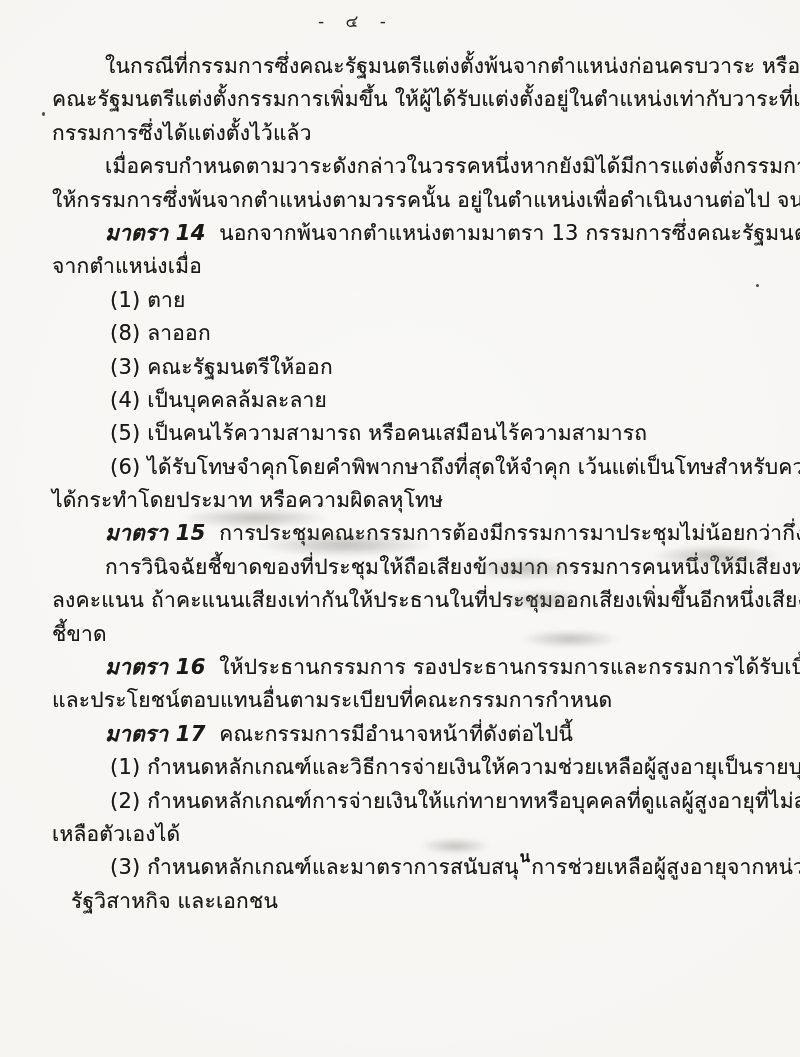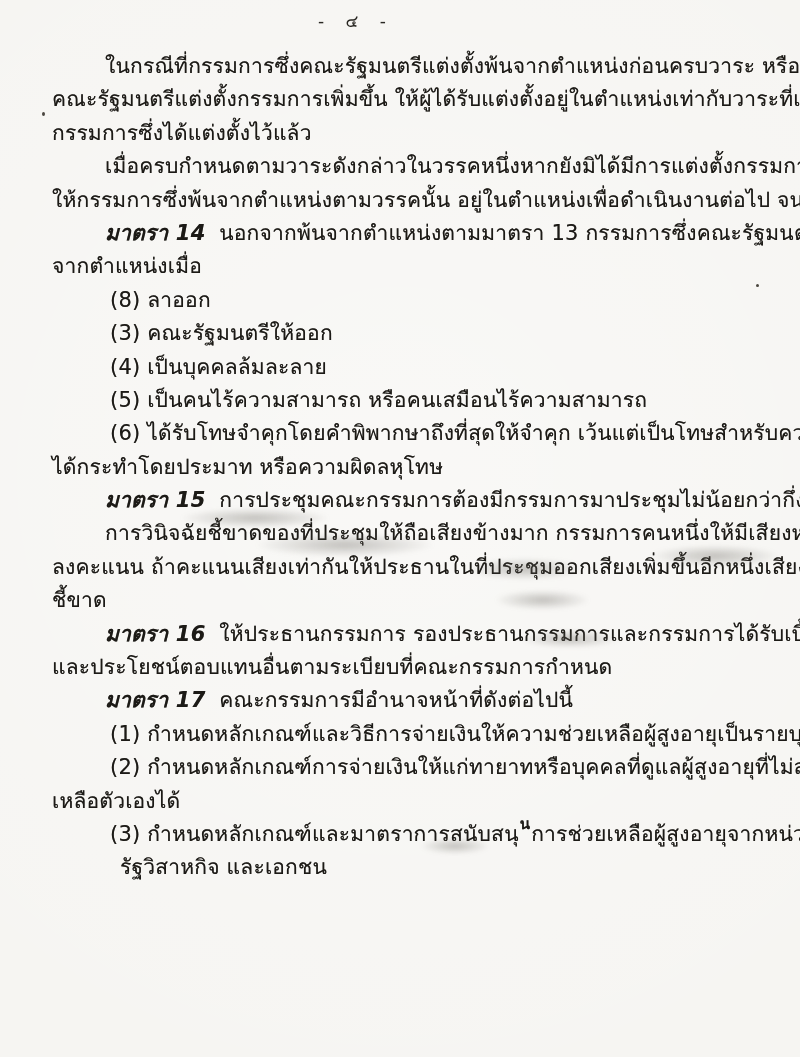--- a/index.html
+++ b/index.html
@@ -41,21 +41,21 @@
     height:33.4px;
     line-height:33.4px;
     font-size:21px;
     white-space:pre;
     letter-spacing:.2px;
     text-shadow:0 0 .5px rgba(20,18,14,.55);
   }
   .line.flush{padding-left:52px;}
   .line.first{padding-left:105px;}
   .line.item{padding-left:110px;}
-  .line.deep{padding-left:120px;}
+  .line.deep{padding-left:71px;}
   .part-bold{font-weight:bold;font-style:italic;}
   .part-sup{
     display:inline-block;
     font-size:15px;
     font-weight:bold;
     transform:translateY(-12px);
     margin:0 1px;
   }
   
   .smudge{
@@ -81,20 +81,23 @@
         <div class="line flush"><span class="part-normal">คณะรัฐมนตรีแต่งตั้งกรรมการเพิ่มขึ้น ให้ผู้ได้รับแต่งตั้งอยู่ในตำแหน่งเท่ากับวาระที่เหลืออยู่ของ</span></div>
         <div class="line flush"><span class="part-normal">กรรมการซึ่งได้แต่งตั้งไว้แล้ว</span></div>
       </div>
       <div class="block">
         <div class="line first"><span class="part-normal">เมื่อครบกำหนดตามวาระดังกล่าวในวรรคหนึ่งหากยังมิได้มีการแต่งตั้งกรรมการขึ้นใหม่</span></div>
         <div class="line flush"><span class="part-normal">ให้กรรมการซึ่งพ้นจากตำแหน่งตามวรรคนั้น อยู่ในตำแหน่งเพื่อดำเนินงานต่อไป จนกว่า</span></div>
       </div>
       <div class="block">
         <div class="line first"><span class="part-bold">มาตรา 14</span><span class="part-normal">  นอกจากพ้นจากตำแหน่งตามมาตรา 13 กรรมการซึ่งคณะรัฐมนตรีแต่งตั้งพ้น</span></div>
         <div class="line flush"><span class="part-normal">จากตำแหน่งเมื่อ</span></div>
+      </div>
+      <div class="block">
+        <div class="line item"><span class="part-normal">(1) ตาย</span></div>
       </div>
       <div class="block">
         <div class="line item"><span class="part-normal">(8) ลาออก</span></div>
       </div>
       <div class="block">
         <div class="line item"><span class="part-normal">(3) คณะรัฐมนตรีให้ออก</span></div>
       </div>
       <div class="block">
         <div class="line item"><span class="part-normal">(4) เป็นบุคคลล้มละลาย</span></div>
       </div>

